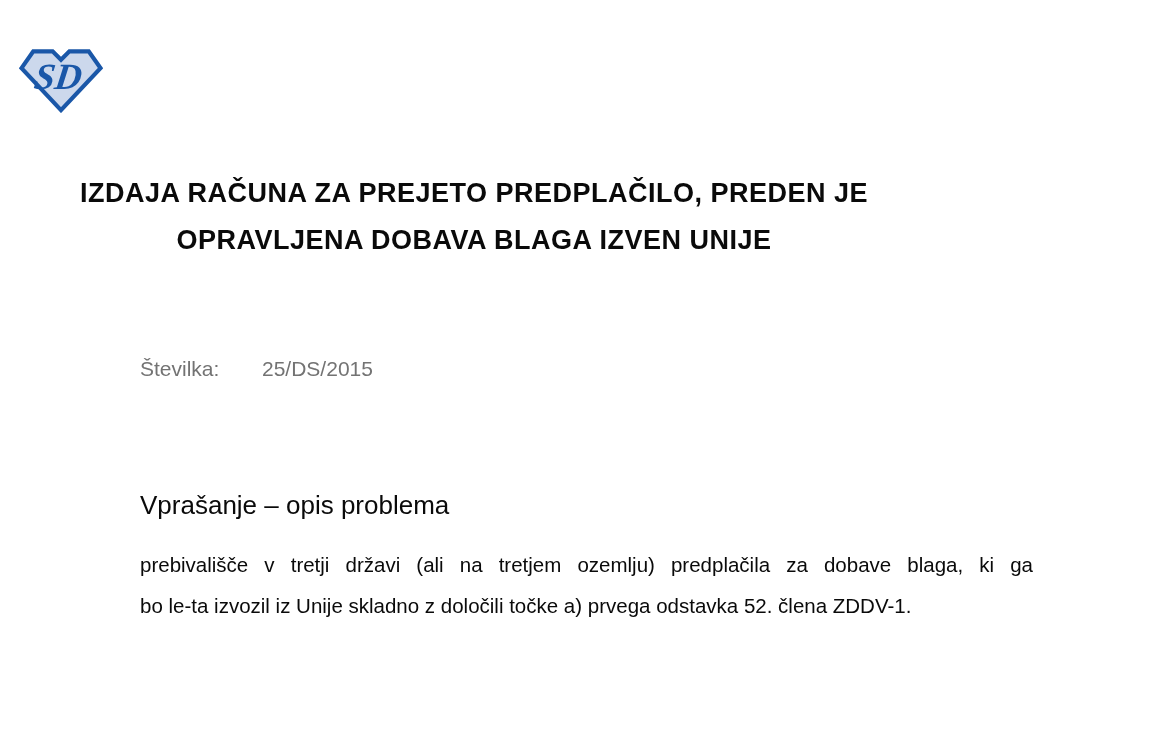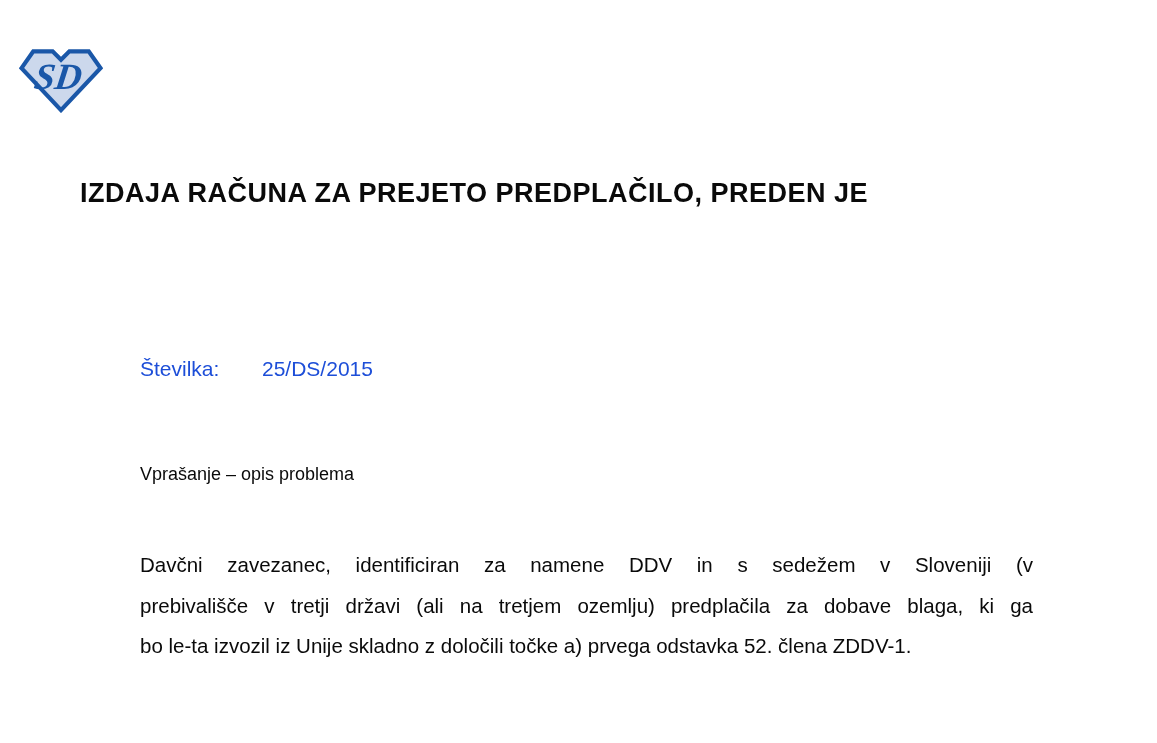--- a/index.html
+++ b/index.html
@@ -30,30 +30,30 @@
     font-weight: bold;
     line-height: 47px;
     letter-spacing: 0.5px;
     color: #0a0a0a;
   }
   .meta {
     position: absolute;
     left: 140px;
     top: 349px;
     font-size: 21px;
-    color: #1d4ed8;
+    color: #737373;
   }
   .meta-row { display: flex; height: 40px; align-items: center; }
   .meta-label { width: 122px; }
   .meta-value { }
   .section-heading {
     position: absolute;
     left: 140px;
-    top: 464px;
-    font-size: 18px;
+    top: 490px;
+    font-size: 26px;
     color: #0a0a0a;
   }
   .body-paragraph {
     position: absolute;
     left: 140px;
     top: 545px;
     width: 893px;
     font-size: 20.5px;
     color: #0a0a0a;
   }
@@ -76,30 +76,30 @@
 
   <div class="logo">
     <svg viewBox="0 0 100 80" width="84" height="68" xmlns="http://www.w3.org/2000/svg">
       <path d="M 3 27 L 17 7 L 40 7 L 50 17 L 60 7 L 83 7 L 97 27 L 50 77 Z" fill="#ccd8ec" stroke="#1a57a8" stroke-width="5" stroke-linejoin="miter"></path>
       <text x="24" y="52" font-family="Liberation Serif, DejaVu Serif, serif" font-size="44" font-weight="bold" font-style="italic" fill="#1a57a8" transform="skewX(-8)">SD</text>
     </svg>
   </div>
 
   <div class="doc-title">
     <div>IZDAJA RAČUNA ZA PREJETO PREDPLAČILO, PREDEN JE</div>
+    <div>OPRAVLJENA DOBAVA BLAGA IZVEN UNIJE</div>
   </div>
 
   <div class="meta">
     <div class="meta-row">
       <span class="meta-label">Številka:</span>
       <span class="meta-value">25/DS/2015</span>
     </div>
   </div>
 
   <div class="section-heading">Vprašanje – opis problema</div>
 
   <div class="body-paragraph">
-    <div class="jline">Davčni zavezanec, identificiran za namene DDV in s sedežem v Sloveniji (v</div>
     <div class="jline">prebivališče v tretji državi (ali na tretjem ozemlju) predplačila za dobave blaga, ki ga</div>
     <div class="jline last">bo le-ta izvozil iz Unije skladno z določili točke a) prvega odstavka 52. člena ZDDV-1.</div>
   </div>
 
 </div>
 
 </body></html>

